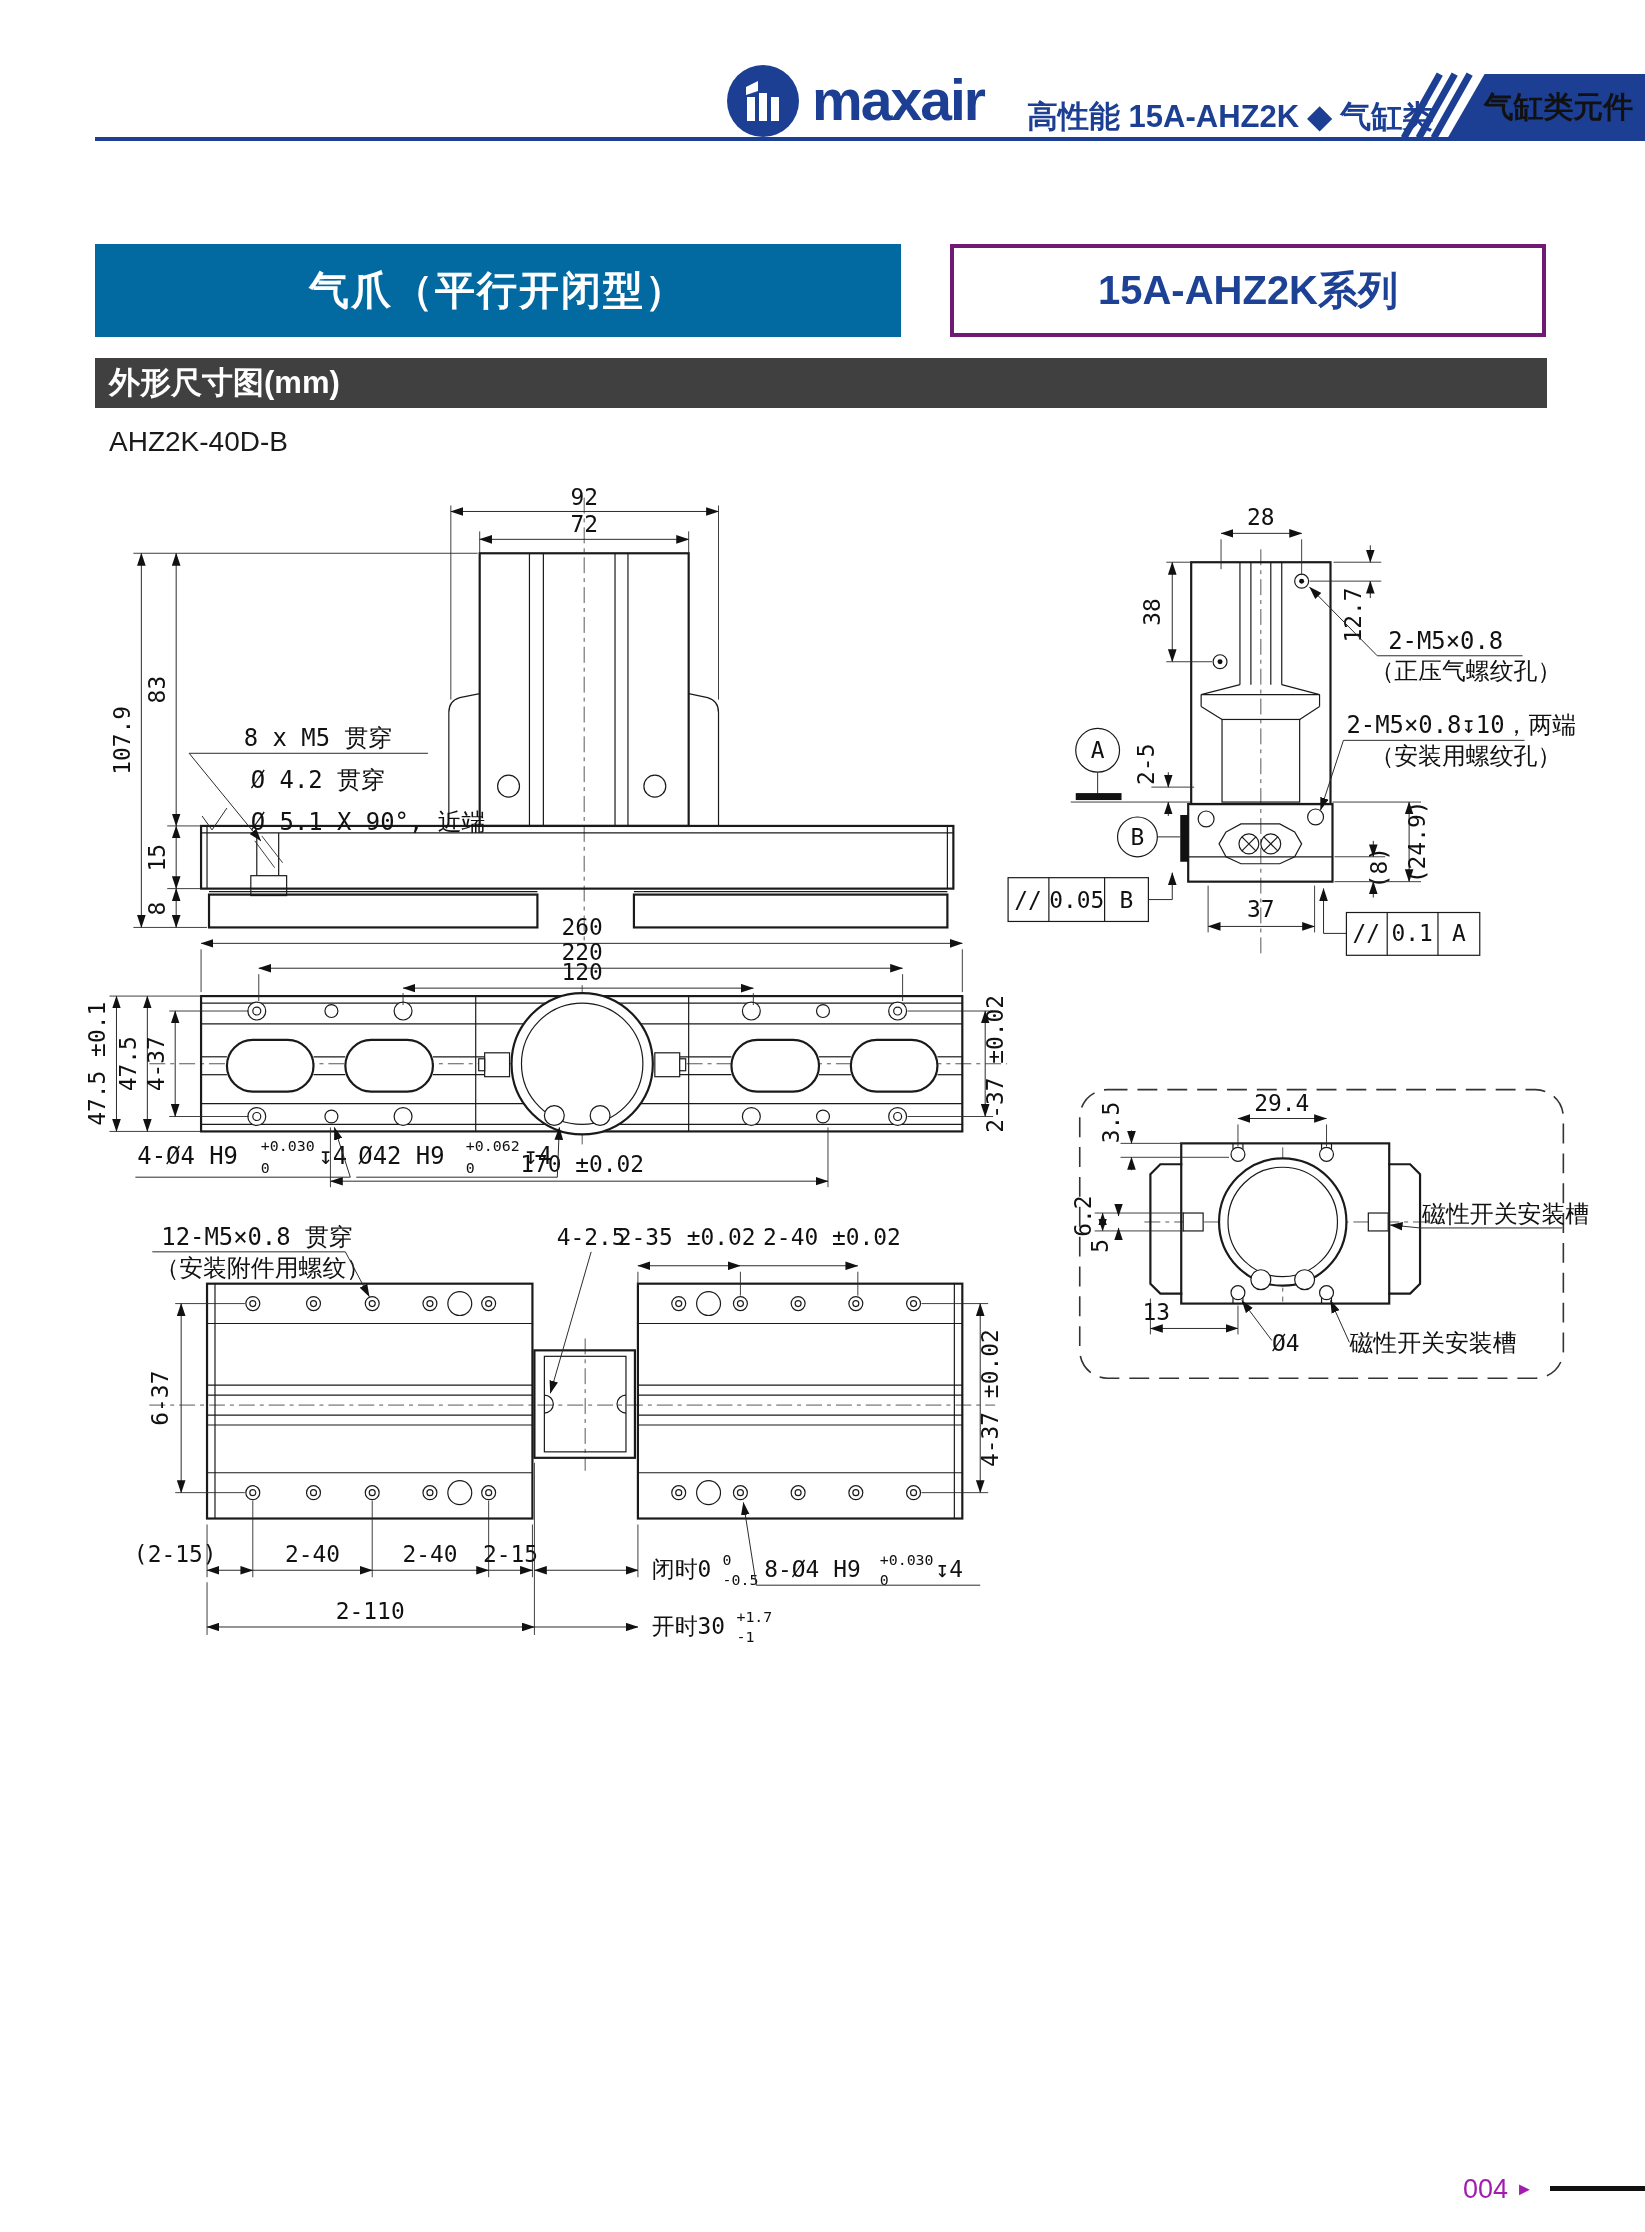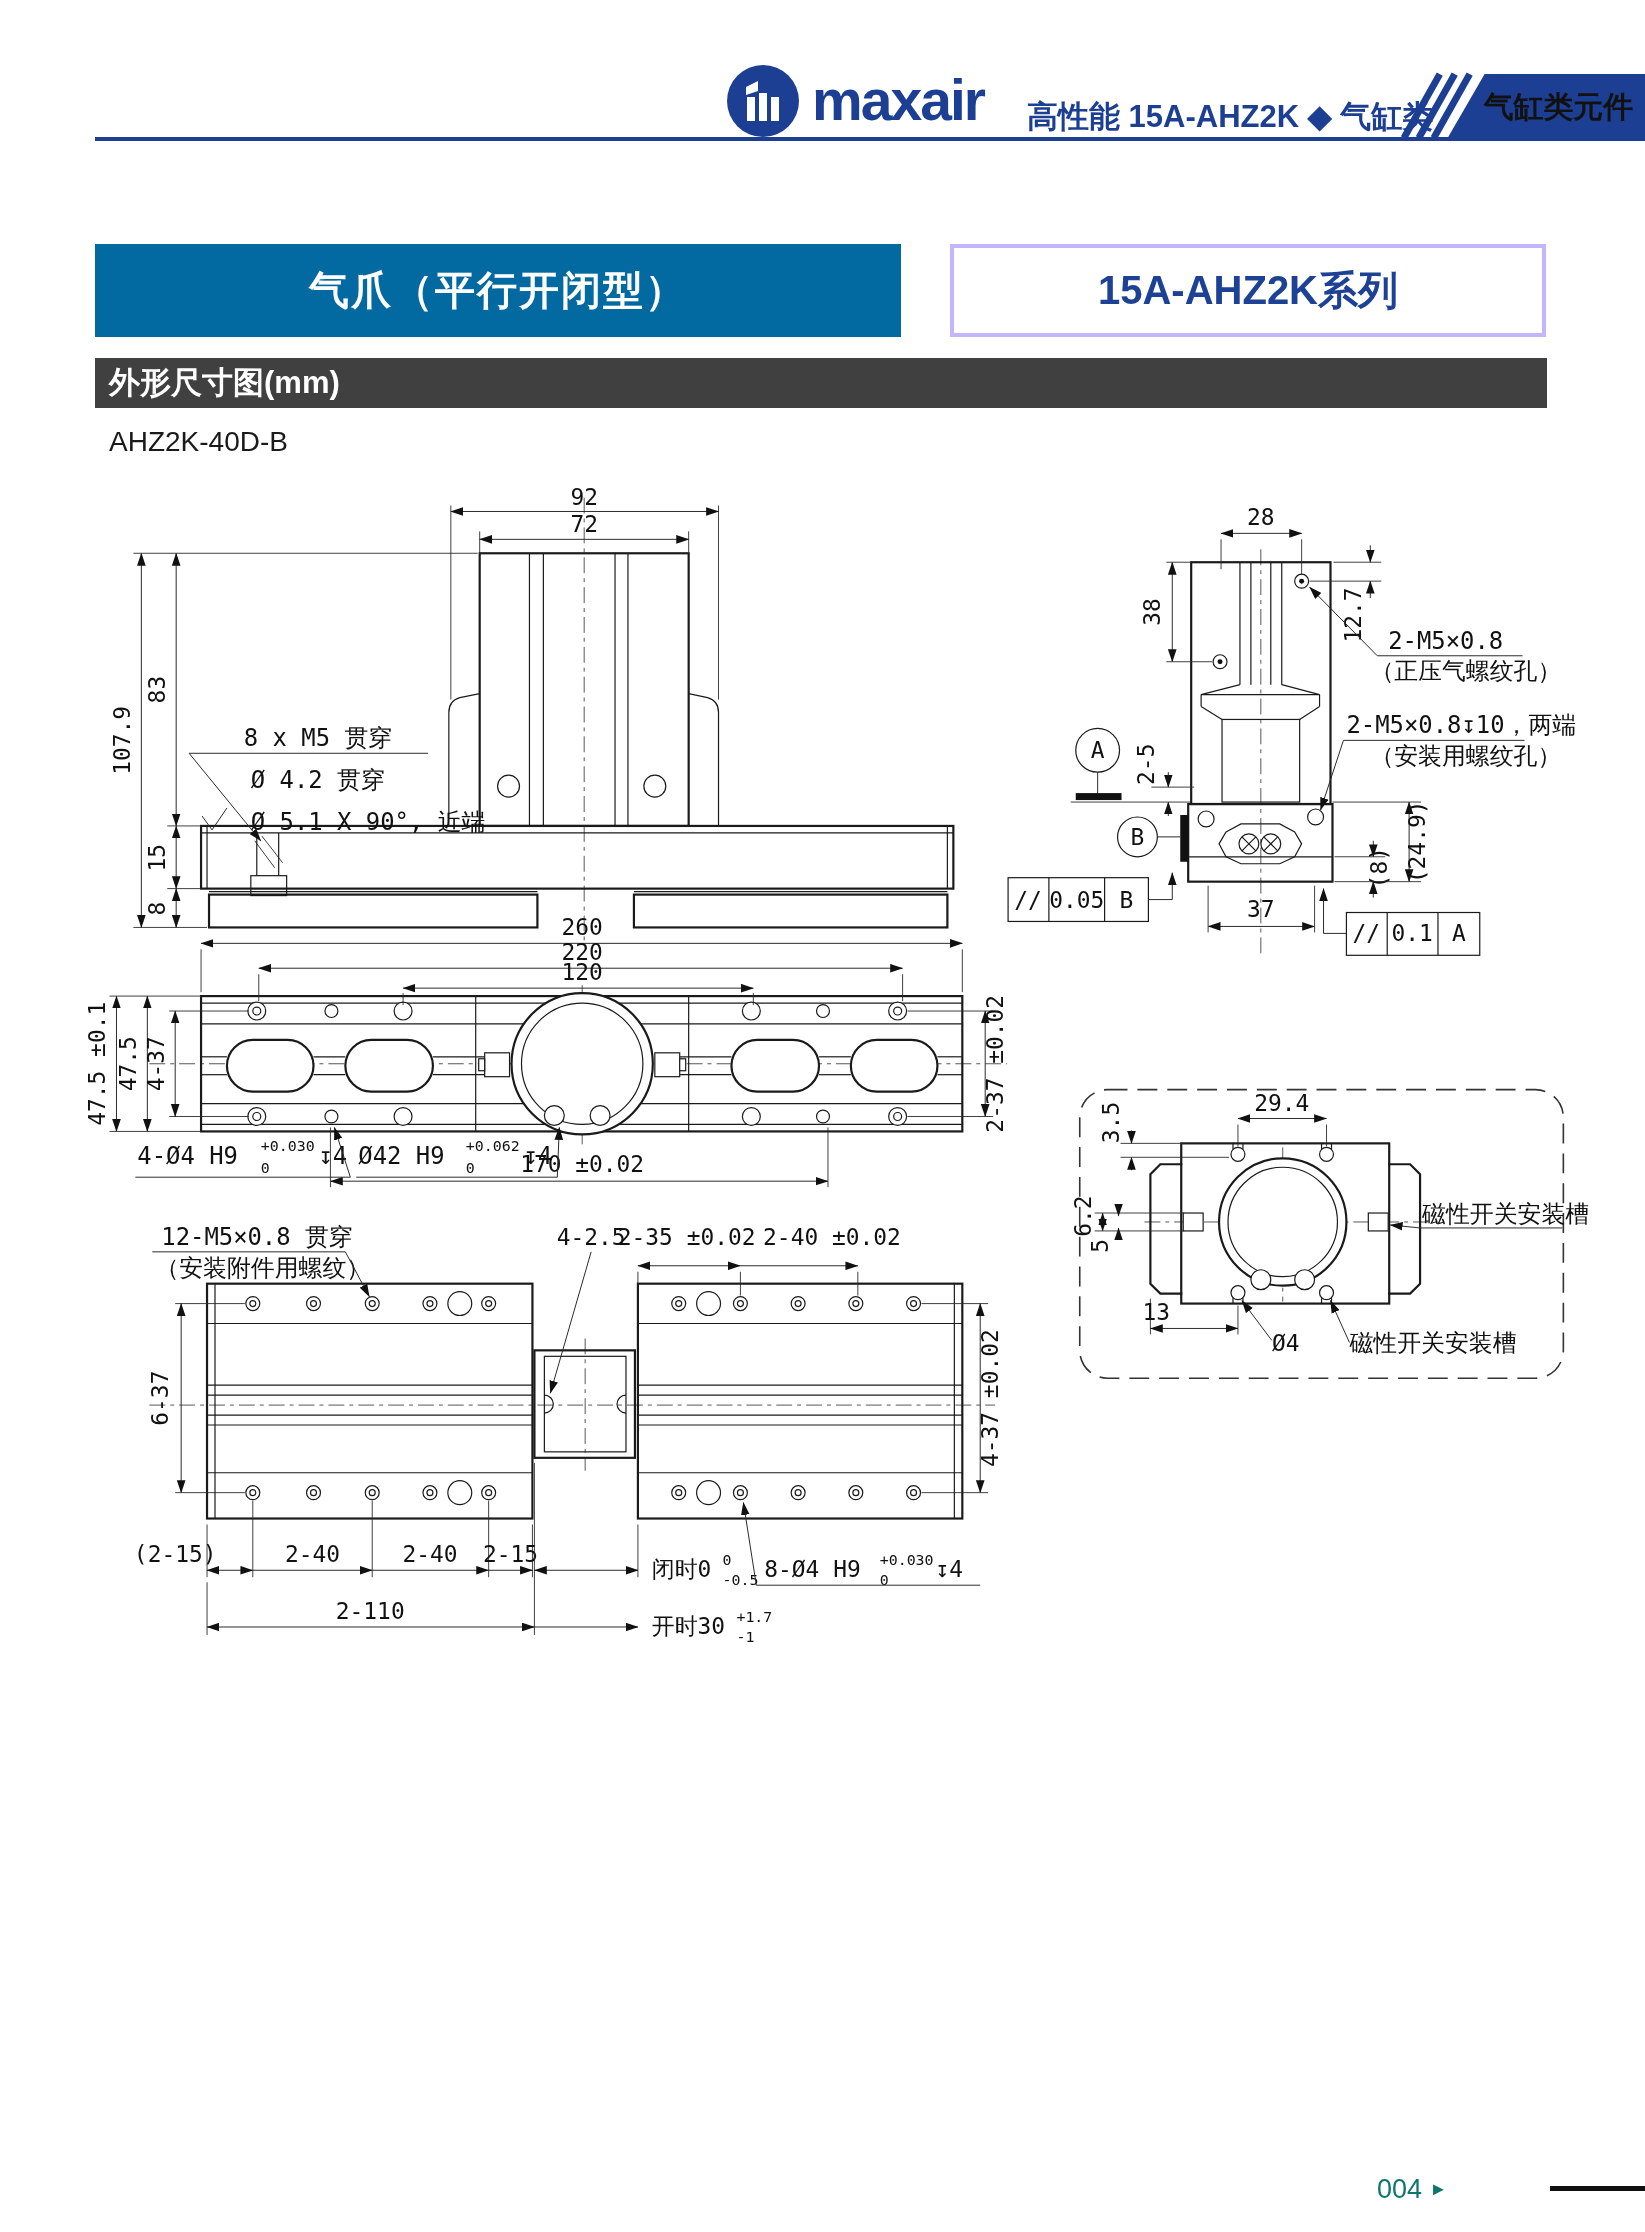--- a/index.html
+++ b/index.html
@@ -7,27 +7,27 @@
   .abs{position:absolute;}
   
   #logo-wrap{left:695px;top:58px;width:318px;height:84px;display:flex;align-items:center;justify-content:center;}
   #logo-text{font-size:57px;font-weight:bold;color:#1c3f93;letter-spacing:-2px;margin-left:10px;}
   #header-title{left:1027px;top:96px;font-size:31px;font-weight:bold;color:#1c3f93;white-space:nowrap;}
   #header-rule{left:95px;top:137px;right:0;height:4px;background:#1c3f93;}
   #tab-svg{left:1387px;top:70px;}
   
   #product-bar{left:95px;top:244px;width:806px;height:93px;background:#0369a1;color:#fff;
     font-size:40px;font-weight:bold;display:flex;align-items:center;justify-content:center;letter-spacing:2px;}
-  #series-box{left:950px;top:244px;width:596px;height:93px;background:#fff;border:4px solid #c4b5fd;
+  #series-box{left:950px;top:244px;width:596px;height:93px;background:#fff;border:4px solid #701a75;
     color:#1c4195;font-size:40px;font-weight:bold;display:flex;align-items:center;justify-content:center;box-sizing:border-box;}
   #section-bar{left:95px;top:358px;width:1452px;height:50px;background:#404040;color:#fff;
     font-size:31px;font-weight:bold;display:flex;align-items:center;padding-left:14px;box-sizing:border-box;}
   #model-code{left:97px;top:426px;font-size:28px;color:#1a1a1a;margin-left:12px;}
   
-  #footer{left:1377px;top:2174px;display:flex;align-items:center;font-size:27px;color:#0f766e;}
+  #footer{left:1463px;top:2174px;display:flex;align-items:center;font-size:27px;color:#a21caf;}
   #footer-line{position:absolute;left:1550px;top:2186px;width:96px;height:5px;background:#111;}
   
   svg text{fill:#111;}
   .ln{stroke:#1a1a1a;stroke-width:2.2;fill:none;stroke-linecap:square;}
   .tn{stroke:#1a1a1a;stroke-width:1.2;fill:none;}
   .tw{stroke:#1a1a1a;stroke-width:1.2;fill:#fff;}
   .lw{stroke:#1a1a1a;stroke-width:2.2;fill:#fff;}
   .dm{stroke:#2a2a2a;stroke-width:1;fill:none;}
   .xt{stroke:#2a2a2a;stroke-width:0.9;fill:none;}
   .cl{stroke:#444;stroke-width:0.9;fill:none;stroke-dasharray:16 5 4 5;}

